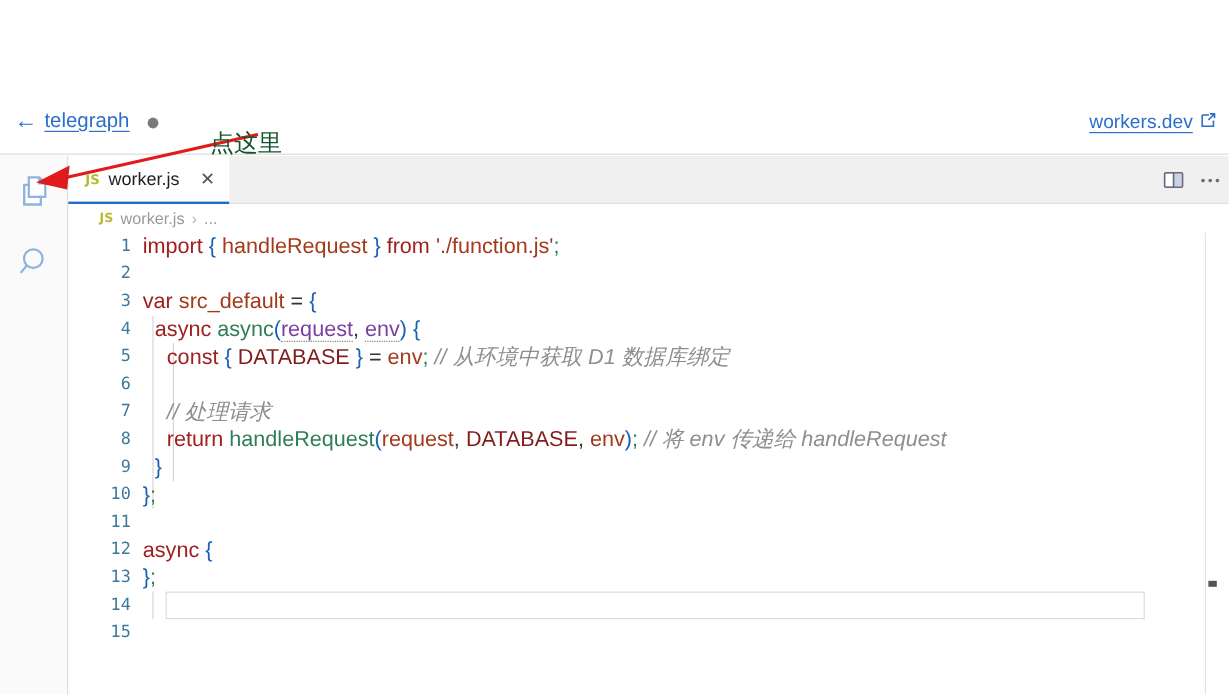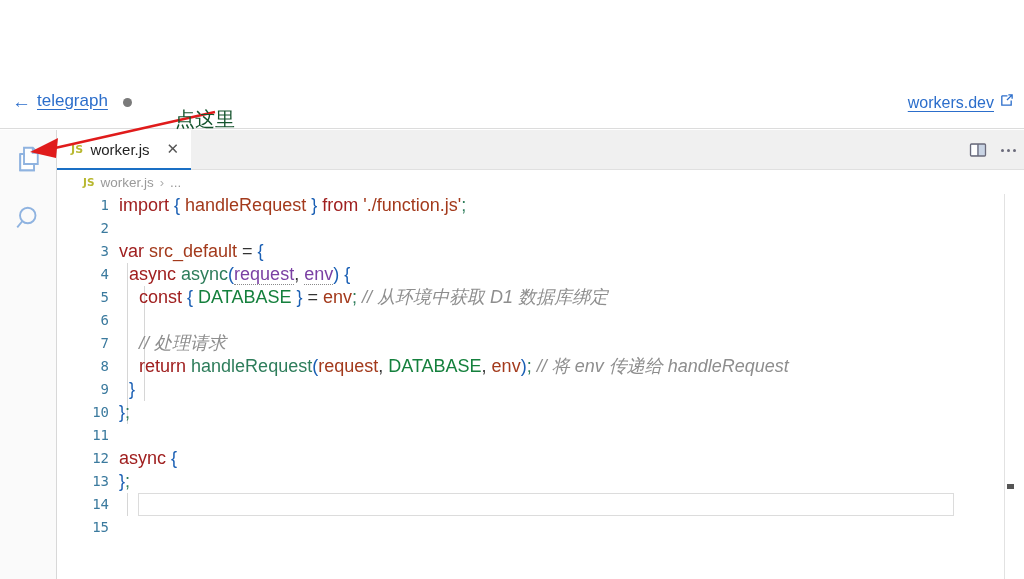--- a/index.html
+++ b/index.html
@@ -127,21 +127,21 @@
   .indent-guides { position:absolute; left:62px; top:0; height:385px; width:200px; pointer-events:none; }
   .ig { position:absolute; width:1px; background:#d6d6d6; }
 
   
   .t-kw    { color:#a02020; }
   .t-str   { color:#a33a1c; }
   .t-punct { color:#1a5fb4; }
   .t-fn    { color:#2e7d5b; }
   .t-var   { color:#7a3fa3; border-bottom:1px dotted #8a8a8a; }
   .t-plain { color:#a33a1c; }
-  .t-const { color:#15803d;margin-top:14px; }
+  .t-const { color:#7f1d1d;margin-top:14px; }
   .t-comment { color:#8e8e8e; font-style:italic; }
   .t-semi  { color:#2e7d5b; }
   .t-op    { color:#333333; }
 
   
   .vscroll {
     position:absolute; right:0; top:64px; width:12px; height:385px;
     background:#ffffff; border-left:1px solid #e2e2e2;
   }
   .vscroll .mark { position:absolute; right:2px; top:290px; width:7px; height:5px; background:#555; }

